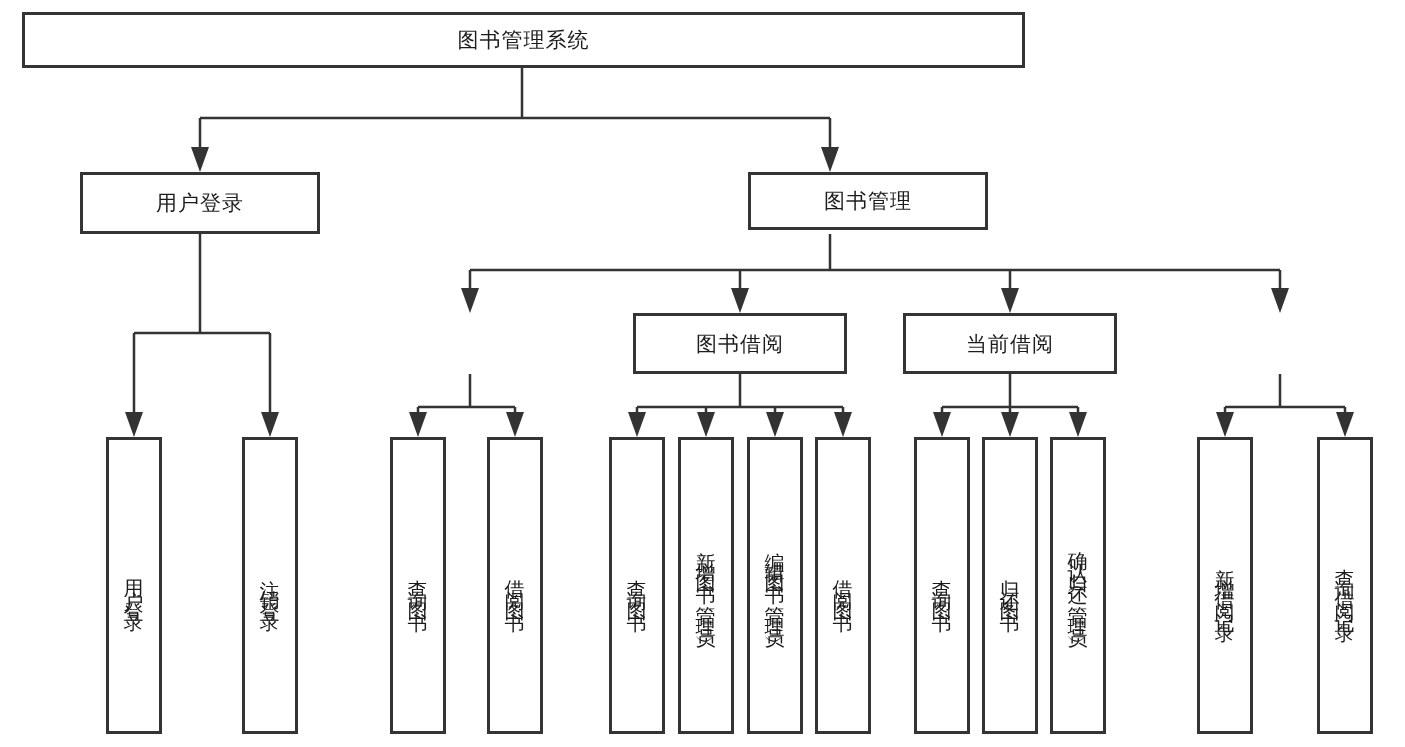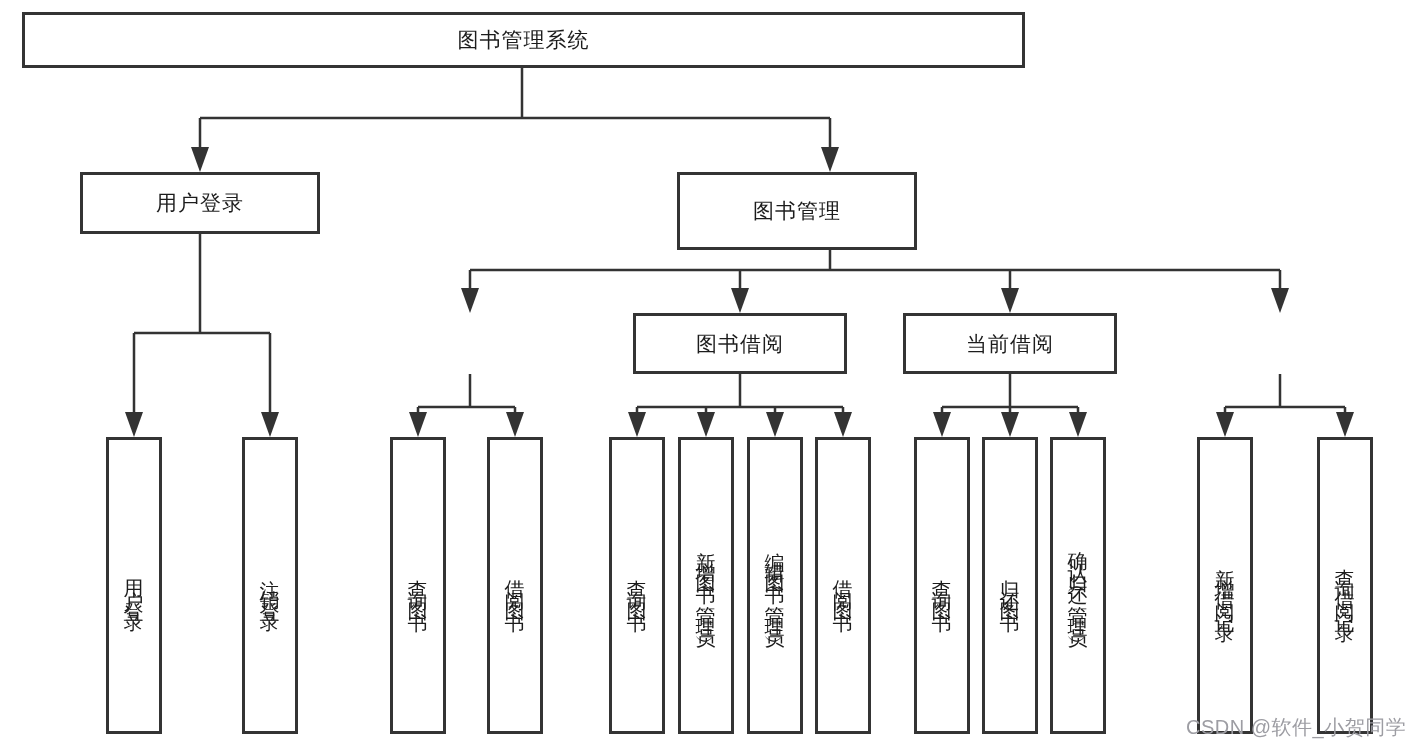--- a/index.html
+++ b/index.html
@@ -25,21 +25,21 @@
   .node.v span{
     writing-mode:vertical-rl;
     text-orientation:mixed;
     font-size:20px;
     letter-spacing:11px;
     line-height:1;
   }
   
   .n-root{left:22px;top:12px;width:1003px;height:56px;}
   .n-l1a{left:80px;top:172px;width:240px;height:62px;}
-  .n-l1b{left:677px;top:172px;width:240px;height:78px;}
+  .n-l1b{left:748px;top:172px;width:240px;height:58px;}
   .n-l2{top:313px;width:214px;height:61px;}
   .n-l2a{left:363px;} .n-l2b{left:633px;} .n-l2c{left:903px;} .n-l2d{left:1173px;}
   .leaf{top:437px;width:56px;height:297px;}
   .lf-1a{left:106px;} .lf-1b{left:242px;}
   .lf-2a{left:390px;} .lf-2b{left:487px;}
   .lf-3a{left:609px;} .lf-3b{left:678px;} .lf-3c{left:747px;} .lf-3d{left:815px;}
   .lf-4a{left:914px;} .lf-4b{left:982px;} .lf-4c{left:1050px;}
   .lf-5a{left:1197px;} .lf-5b{left:1317px;}
   .watermark{
     position:absolute;left:1186px;top:714px;
@@ -140,15 +140,14 @@
     <span>确认归还（管理员）</span>
   </div>
 
   <div class="node v leaf lf-5a">
     <span>新增借阅记录</span>
   </div>
   <div class="node v leaf lf-5b">
     <span>查询借阅记录</span>
   </div>
 
-  <div class="watermark">CSDN @软件_小贺同学</div>
 
 </div>
 
 </body></html>

